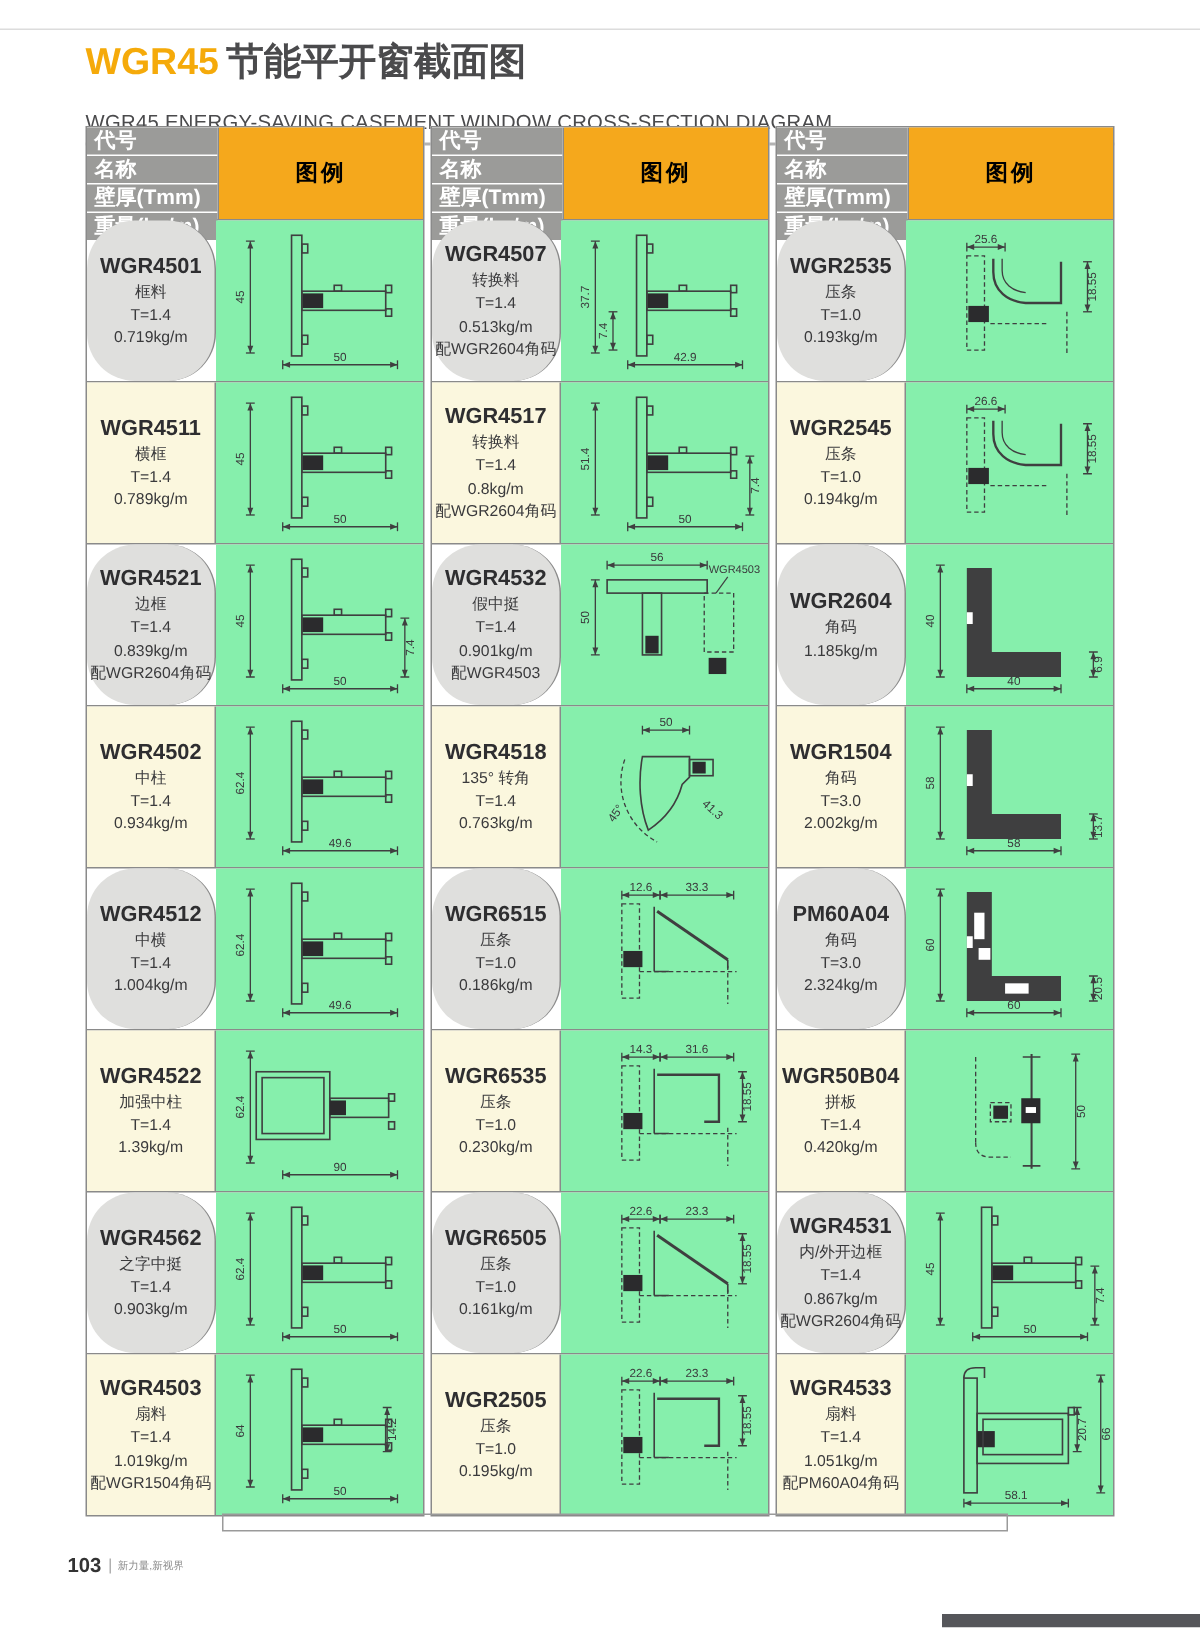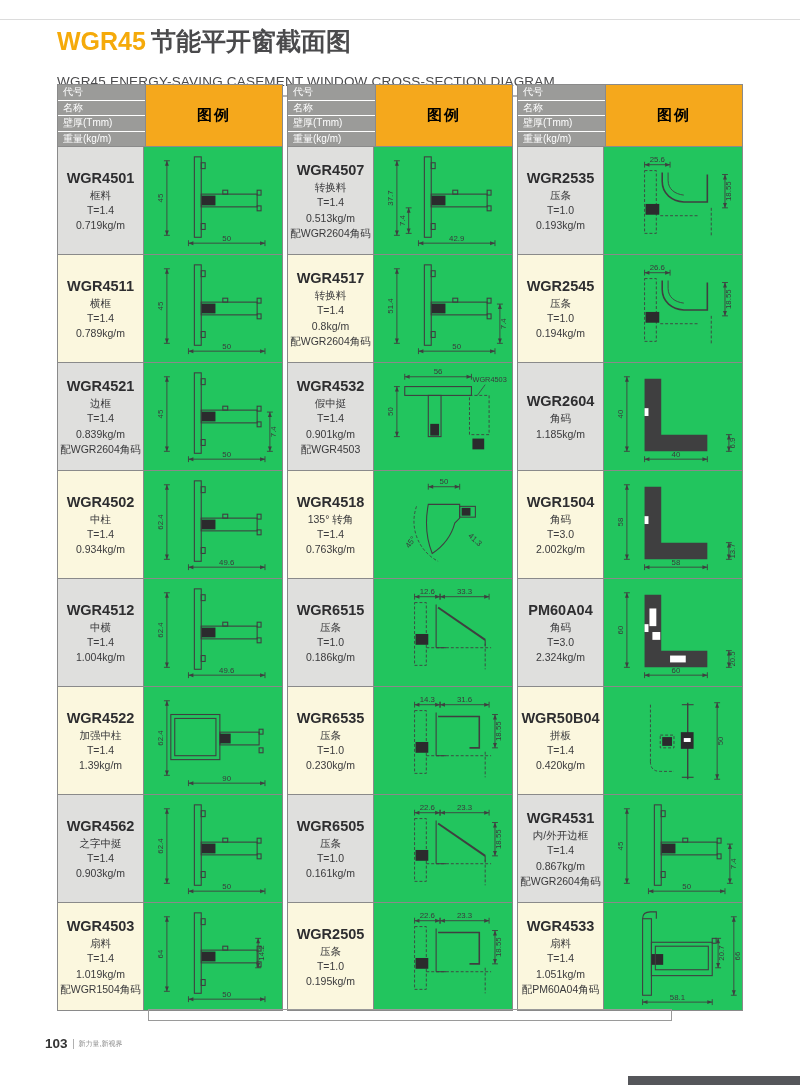--- a/index.html
+++ b/index.html
@@ -14,34 +14,34 @@
   .t-code{color:var(--title-orange,#F5AA0A);}
   .t-cn{color:#4a4a4c;margin-left:5px;}
   .subtitle{font-size:13.5px;color:#4a4a4c;margin-top:18px;letter-spacing:.2px;}
   .divider{margin-top:6px;height:2px;background:#b3b3b3;}
 
   .table{position:absolute;left:57px;top:84px;width:686px;display:flex;gap:4px;}
   .col{width:226px;box-sizing:border-box;border:1px solid #8a8a8a;background:#fff;}
   .col-header{display:flex;height:61px;border-bottom:1px solid #8a8a8a;}
   .hdr-left{width:88px;box-sizing:border-box;border-right:1px solid #8a8a8a;
     display:flex;flex-direction:column;gap:1px;background:#fff;}
-  .hdr-row{flex:1;background:var(--header-gray,#9b9b99);color:#fff;font-size:10px;font-weight:normal;
+  .hdr-row{flex:1;background:var(--header-gray,#9b9b99);color:#fff;font-size:14px;font-weight:bold;
     display:flex;align-items:center;padding-left:5px;}
   .hdr-legend{flex:1;background:var(--accent,#F5A81C);display:flex;align-items:center;justify-content:center;
     font-size:15px;font-weight:bold;color:#000000;letter-spacing:2px;}
   .entry{display:flex;height:107px;border-top:1px solid #8a8a8a;}
   .entries .entry:first-child{border-top:none;}
   .entry-label{width:88px;box-sizing:border-box;border-right:1px solid #8a8a8a;
     display:flex;flex-direction:column;justify-content:center;align-items:center;
     text-align:center;padding:2px;}
-  .entry-label.gray{background:var(--cell-gray,#DFDFDD);}
+  .entry-label.gray{background:var(--cell-gray,#DFDFDD);border-radius:32px;}
   .entry-label.cream{background:var(--cell-cream,#FBF7DE);}
   .code{font-size:14.5px;font-weight:bold;color:#2e2e30;line-height:1.4;}
   .name,.thickness,.weight,.note{font-size:10.5px;color:#3a3a3c;line-height:1.45;}
-  .entry-diagram{flex:1;background:#22c55e;display:flex;align-items:center;justify-content:center;}
+  .entry-diagram{flex:1;background:#86efac;display:flex;align-items:center;justify-content:center;}
   .entry-diagram svg{width:138px;height:103px;}
 
   .note-box{position:absolute;left:148px;top:1009px;width:524px;box-sizing:border-box;
     border:1px solid #9a9a9a;padding:5px 8px;font-size:11px;line-height:1.65;
     text-align:center;color:#3a3a3c;}
   .page-footer{position:absolute;left:45px;top:1036px;display:flex;align-items:center;}
   .page-num{font-size:13.5px;font-weight:bold;color:#333;}
   .tagline{font-size:7px;color:#8a8a8a;border-left:1px solid #b0b0b0;margin-left:5px;padding-left:5px;}
   .bottom-bar{position:absolute;right:0;bottom:0;width:172px;height:9px;background:var(--bar-dark,#55565a);}
 </style>

